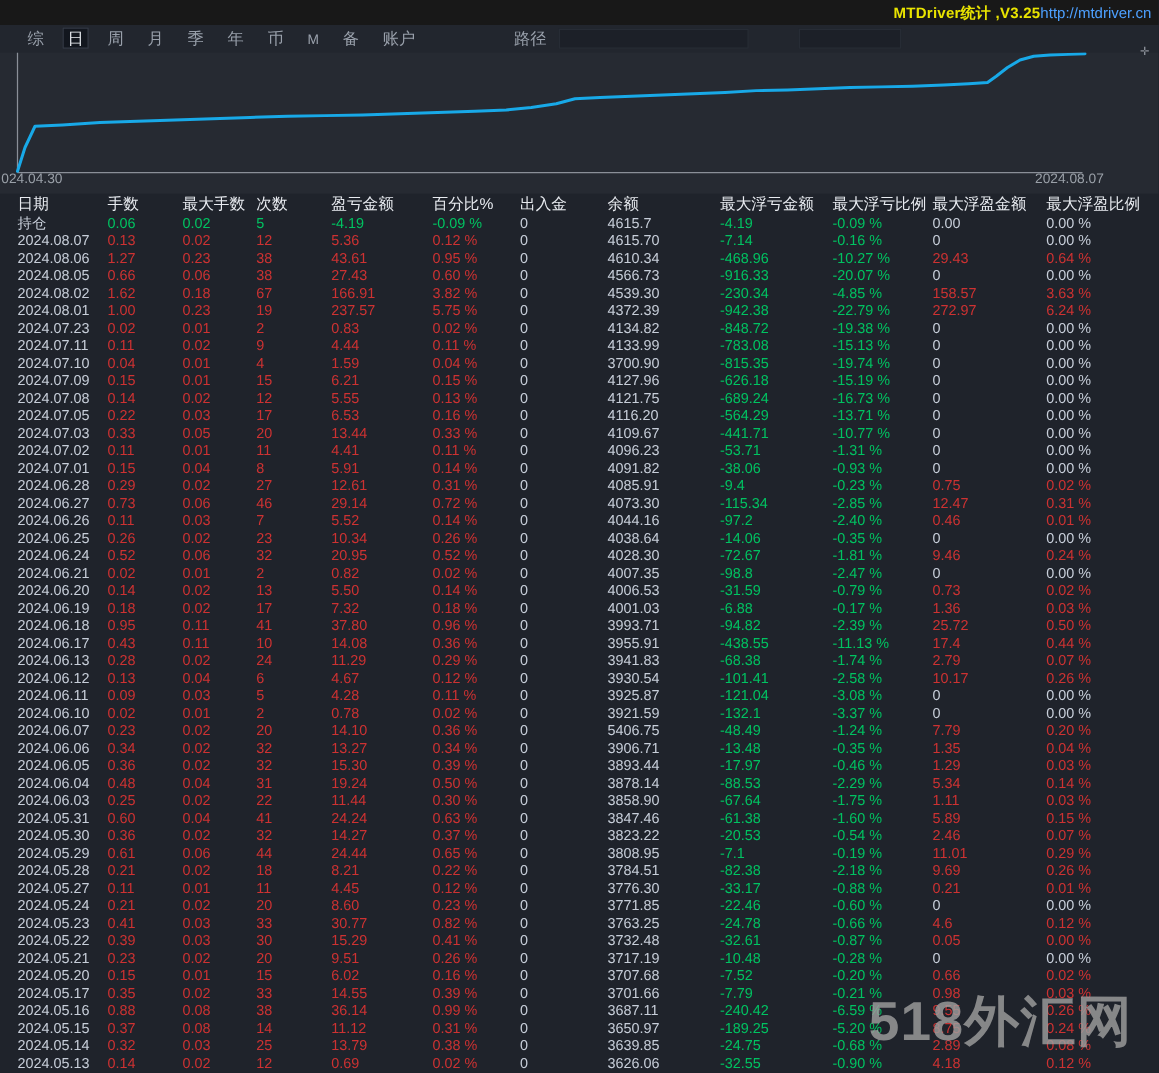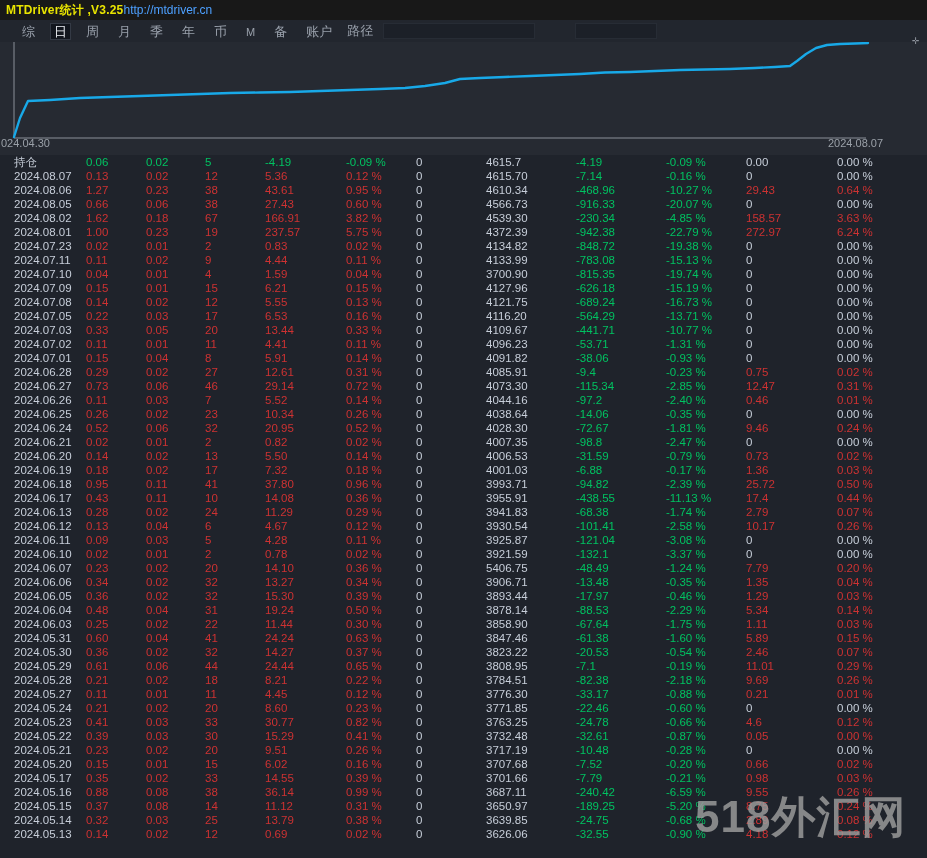--- a/index.html
+++ b/index.html
@@ -5,38 +5,38 @@
   html,body{margin:0;padding:0;}
   body{
     width:927px;height:858px;overflow:hidden;position:relative;
     background:#1f232b;
     font-family:"Liberation Sans","DejaVu Sans",sans-serif;
     -webkit-font-smoothing:antialiased;
   }
   
   .titlebar{
     position:absolute;left:0;top:0;width:927px;height:20px;
-    background:#181818;display:flex;align-items:center;justify-content:flex-start;
+    background:#181818;display:flex;align-items:center;justify-content:flex-end;
     padding:0 6px;box-sizing:border-box;
   }
   .app-title{color:#e9e400;font-size:12px;font-weight:bold;letter-spacing:.2px;}
   .app-link{color:#4da0ff;font-size:12px;text-decoration:none;}
   
   .menubar{
     position:absolute;left:0;top:20px;width:927px;height:22px;
     background:#22262e;display:flex;align-items:center;
     padding-left:18px;box-sizing:border-box;
   }
   .menu-item{
     color:#99a0ab;font-size:13px;margin-right:11px;padding:0 4px;line-height:18px;
     cursor:default;white-space:nowrap;
   }
   .menu-item.small{font-size:11px;}
   .menu-item.active{background:#12161e;color:#e8ebf0;border:1px solid #343a45;padding:0 3px;}
-  .path-label{color:#99a0ab;font-size:13px;margin-right:10px;}
+  .path-label{color:#99a0ab;font-size:13px;margin-left:64px;margin-right:10px;}
   .path-input{
     width:150px;height:14px;background:#1c2028;border:1px solid #272c35;
   }
   .path-input.second{width:80px;margin-left:40px;}
   
   .chart-wrap{
     position:absolute;left:0;top:42px;width:927px;height:113px;
     background:#262a32;
   }
   .chart-wrap svg{position:absolute;left:0;top:0;}
@@ -86,20 +86,34 @@
     <line x1="14" y1="0" x2="14" y2="96" stroke="#8a8f98" stroke-width="1"></line>
     <line x1="14" y1="96" x2="866" y2="96" stroke="#8a8f98" stroke-width="1"></line>
   <polyline points="14,95 20,76 28,59 50,58 80,56 110,55 140,54 170,53 200,52 230,51 260,50.5 290,50 320,49 350,48 380,47 405,46 425,44 445,41 460,37 480,36 505,35 530,34 555,33 580,32 605,30.5 630,30 655,29 680,28 705,27.5 730,27 755,26 775,25 790,24 797,19 806,12 816,6 827,3 840,2 855,1.5 868,1" fill="none" stroke="#18a9e8" stroke-width="2.4" stroke-linejoin="round" stroke-linecap="round"></polyline>
     </svg>
   <span class="chart-label start">024.04.30</span>
   <span class="chart-label end">2024.08.07</span>
   <span class="cursor-mark">✛</span>
 </div>
 
 <div class="table">
+  <div class="trow thead" id="table-head">
+      <span>日期</span>
+      <span>手数</span>
+      <span>最大手数</span>
+      <span>次数</span>
+      <span>盈亏金额</span>
+      <span>百分比%</span>
+      <span>出入金</span>
+      <span>余额</span>
+      <span>最大浮亏金额</span>
+      <span>最大浮亏比例</span>
+      <span>最大浮盈金额</span>
+      <span>最大浮盈比例</span>
+    </div>
   <div id="table-body">
       <div class="trow">
         <span class="c-date">持仓</span>
         <span class="c-green">0.06</span>
         <span class="c-green">0.02</span>
         <span class="c-green">5</span>
         <span class="c-green">-4.19</span>
         <span class="c-green">-0.09 %</span>
         <span class="c-light">0</span>
         <span class="c-light">4615.7</span>

